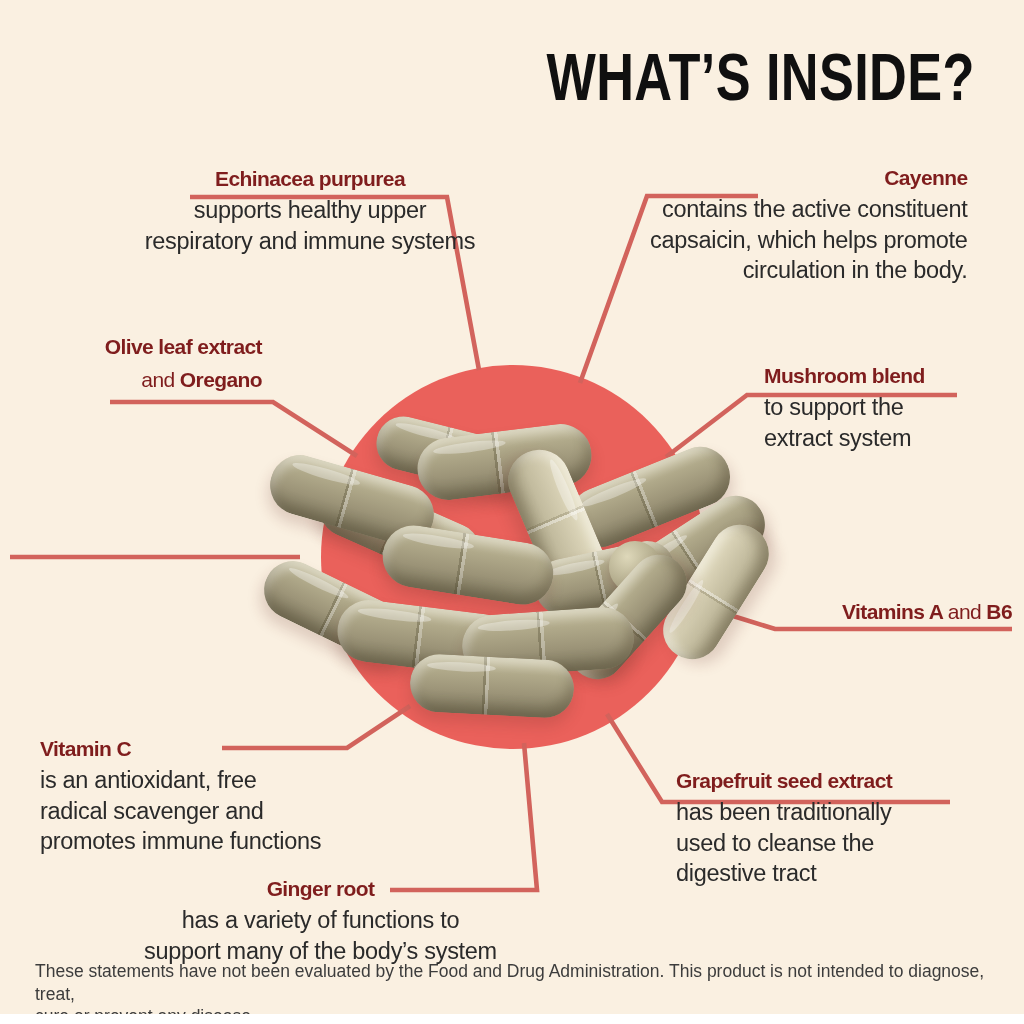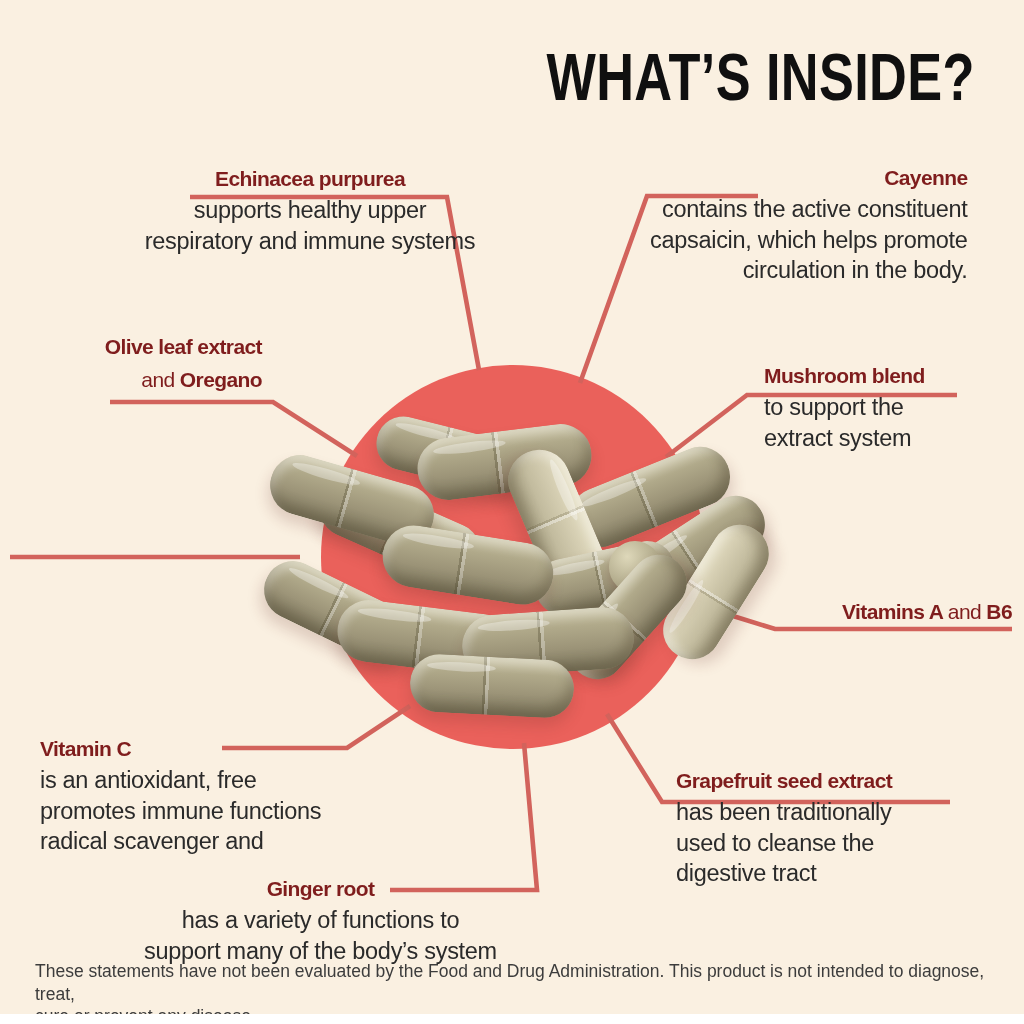--- a/index.html
+++ b/index.html
@@ -120,22 +120,22 @@
   </div>
 
 
   <div class="callout callout-vitamins">
     <div class="co-title"><span>Vitamins A</span> <span class="reg">and</span> <span>B6</span></div>
   </div>
 
   <div class="callout callout-vitamin-c">
     <div class="co-title">Vitamin C</div>
     <div>is an antioxidant, free</div>
+    <div>radical scavenger and</div>
     <div>promotes immune functions</div>
-    <div>radical scavenger and</div>
   </div>
 
   <div class="callout callout-ginger">
     <div class="co-title">Ginger root</div>
     <div>has a variety of functions to</div>
     <div>support many of the body’s system</div>
   </div>
 
   <div class="callout callout-grapefruit">
     <div class="co-title">Grapefruit seed extract</div>

